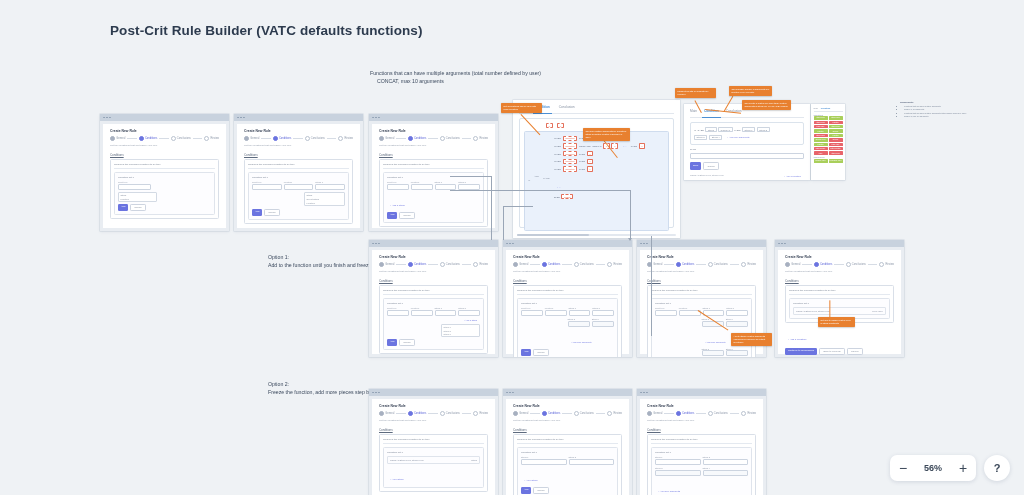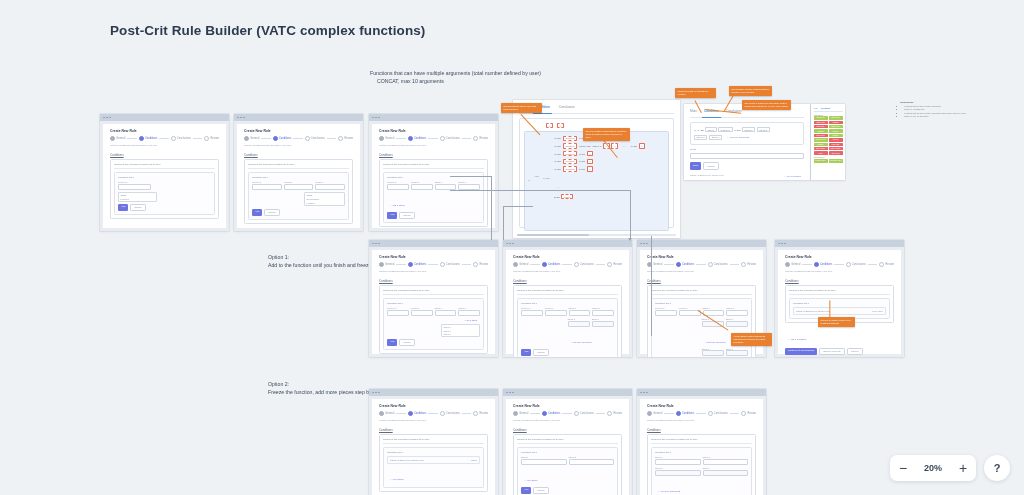--- a/index.html
+++ b/index.html
@@ -129,21 +129,21 @@
     box-shadow:0 1px 4px rgba(70,90,120,.18);
     display:flex;align-items:center;justify-content:center;
     font-size:11px;font-weight:700;color:#3b4859;cursor:pointer;
   }
 </style>
 </head>
 <body>
 
 <div class="canvas">
 
-  <div class="page-title">Post-Crit Rule Builder (VATC complex functions)</div>
+  <div class="page-title">Post-Crit Rule Builder (VATC defaults functions)</div>
 
   <div class="note n-top"><span>Functions that can have multiple arguments (total number defined by user)</span><span class="ind">CONCAT, max 10 arguments</span></div>
 
   <div class="note n-opt1"><span>Option 1:</span><span class="ind" style="padding-left:0">Add to the function until you finish and freeze it</span></div>
   <div class="note n-opt2"><span>Option 2:</span><span class="ind" style="padding-left:0">Freeze the function, add more pieces step by step</span></div>
 
   <div class="conn h" style="left:450px;top:176px;width:42px;"></div>
   <div class="conn v" style="left:491px;top:176px;height:64px;"></div>
   <div class="conn h" style="left:450px;top:190px;width:180px;"></div>
   <div class="conn v" style="left:630px;top:190px;height:50px;"></div>
@@ -953,19 +953,19 @@
 
         <div class="spacer"></div>
 
       </div>
     </div>
   </div>
 
   <div class="zoomwrap">
     <div class="zoomctl">
       <div class="zbtn">−</div>
-      <div class="zval">20%</div>
+      <div class="zval">56%</div>
       <div class="zbtn">+</div>
     </div>
     <div class="helpbtn">?</div>
   </div>
 
 </div>
 
 </body></html>

